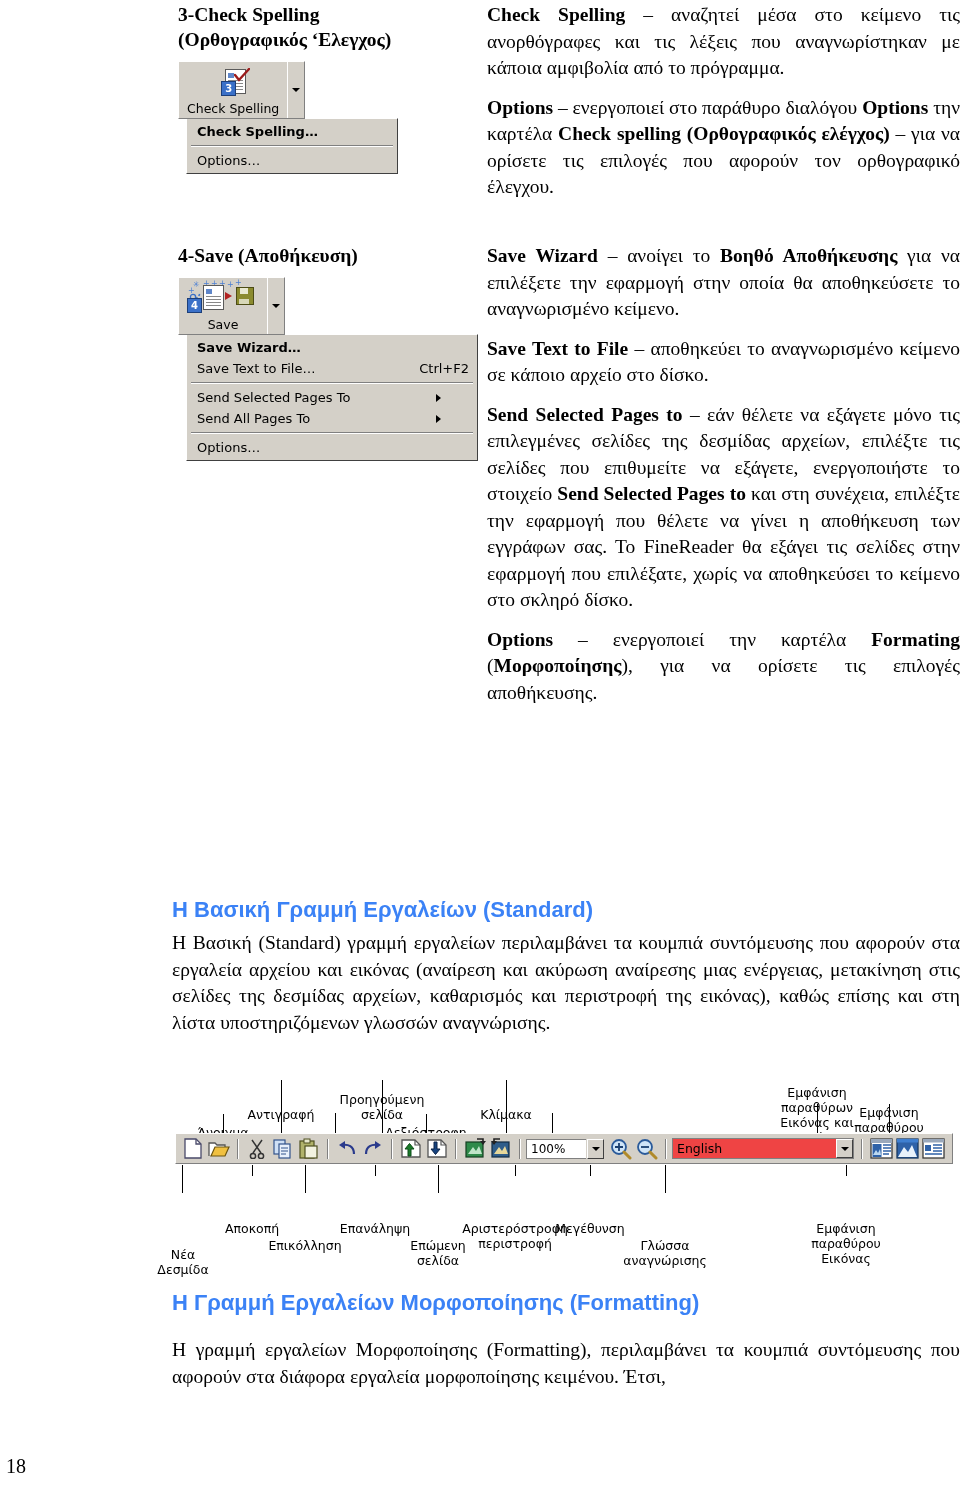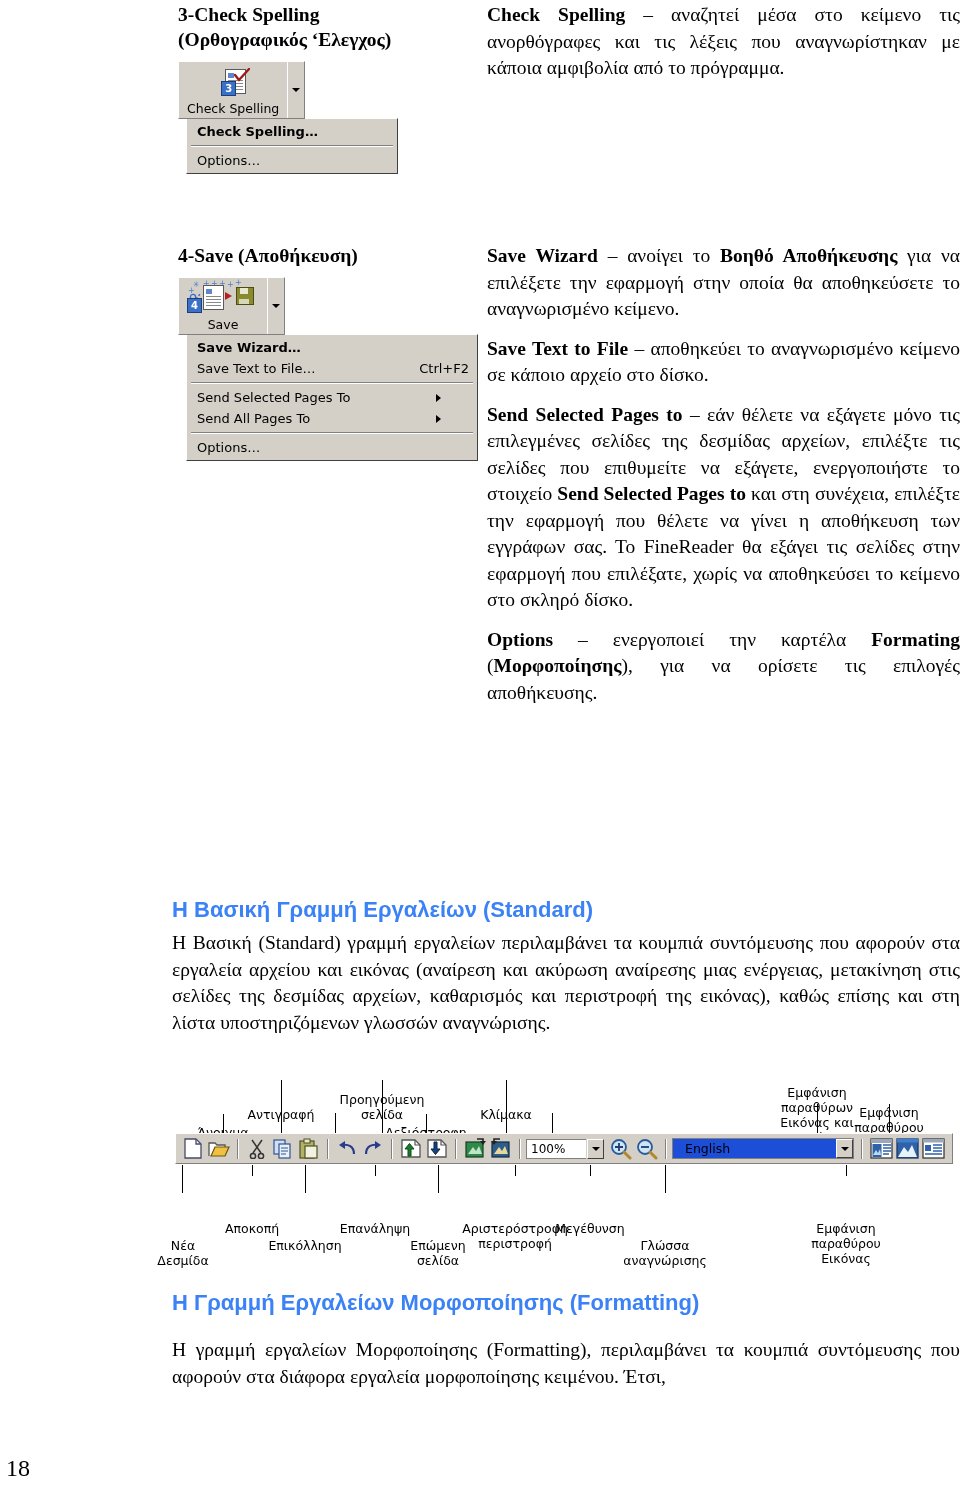--- a/index.html
+++ b/index.html
@@ -297,39 +297,39 @@
     background: #d4d0c8;
     border-top: 1px solid #ffffff;
     border-left: 1px solid #ffffff;
     border-right: 1px solid #404040;
     border-bottom: 1px solid #404040;
     display: flex; align-items: center; justify-content: center;
     box-sizing: border-box;
   }
   .lang-combo {
     width: 182px; height: 21px;
-    background: #1d4ed8;
+    background: #ef4444;
     border: 1px solid #808080;
     display: flex;
     align-items: center;
     font-family: "DejaVu Sans", sans-serif;
     font-size: 12.5px;
-    padding-left: 12px;
+    padding-left: 4px;
     box-sizing: border-box;
     position: relative;
     margin-right: 2px;
   }
   .lang-combo .combo-btn { right: 0px; top: 0px; height: 19px; }
 
   .page-num {
     position: absolute;
     left: 6px;
     top: 1455px;
     font-family: "Liberation Serif", serif;
-    font-size: 24px;
+    font-size: 20px;
   }
 </style>
 </head>
 <body>
 
 <div class="page">
 
   <div class="left-col" style="top:2px;">
     <div class="item-heading">
       <span>3-Check Spelling</span><br>
@@ -363,20 +363,23 @@
         <div class="menu-item">
           <span>Options…</span>
         </div>
       </div>
     </div>
   </div>
 
   <div class="right-col" style="top:2px;">
     <p>
       <b>Check Spelling</b><span> – αναζητεί μέσα στο κείμενο τις ανορθόγραφες και τις λέξεις που αναγνωρίστηκαν με κάποια αμφιβολία από το πρόγραμμα.</span>
+    </p>
+    <p>
+      <b>Options</b><span> – ενεργοποιεί στο παράθυρο διαλόγου </span><b>Options</b><span> την καρτέλα </span><b>Check spelling (Ορθογραφικός ελέγχος)</b><span> – για να ορίσετε τις επιλογές που αφορούν τον ορθογραφικό έλεγχου.</span>
     </p>
   </div>
 
   <div class="left-col" style="top:243px;">
     <div class="item-heading">
       <span>4-Save (Αποθήκευση)</span>
     </div>
 
     <div class="winbox" style="margin-top:9px;">
       <div class="tbtn">
@@ -614,21 +617,21 @@
         <svg width="23" height="21" viewBox="0 0 23 21">
             <rect x="1" y="1" width="21" height="19" fill="#fff" stroke="#3a3a3a" stroke-width="1.3"></rect>
             <rect x="1" y="1" width="21" height="3.5" fill="#9aa8bb"></rect>
             <rect x="3" y="7" width="6" height="6" fill="#2f62a8"></rect>
             <path d="M11 7 h9 M11 10 h9 M11 13 h9 M3 16 h17" stroke="#2f62a8" stroke-width="1.3"></path>
           </svg>
       </div>
     </div>
 
     <div class="leader" style="left:12px;  top:125px; height:28px;"></div>
-    <div class="dlabel" style="left:-30px; top:155px; width:86px;">Νέα<br>Δεσμίδα</div>
+    <div class="dlabel" style="left:-30px; top:164px; width:86px;">Νέα<br>Δεσμίδα</div>
 
     <div class="leader" style="left:82px;  top:125px; height:11px;"></div>
     <div class="dlabel" style="left:37px;  top:138px; width:90px;">Αποκοπή</div>
 
     <div class="leader" style="left:135px; top:125px; height:28px;"></div>
     <div class="dlabel" style="left:85px;  top:155px; width:100px;">Επικόλληση</div>
 
     <div class="leader" style="left:205px; top:125px; height:11px;"></div>
     <div class="dlabel" style="left:150px; top:138px; width:110px;">Επανάληψη</div>
 

